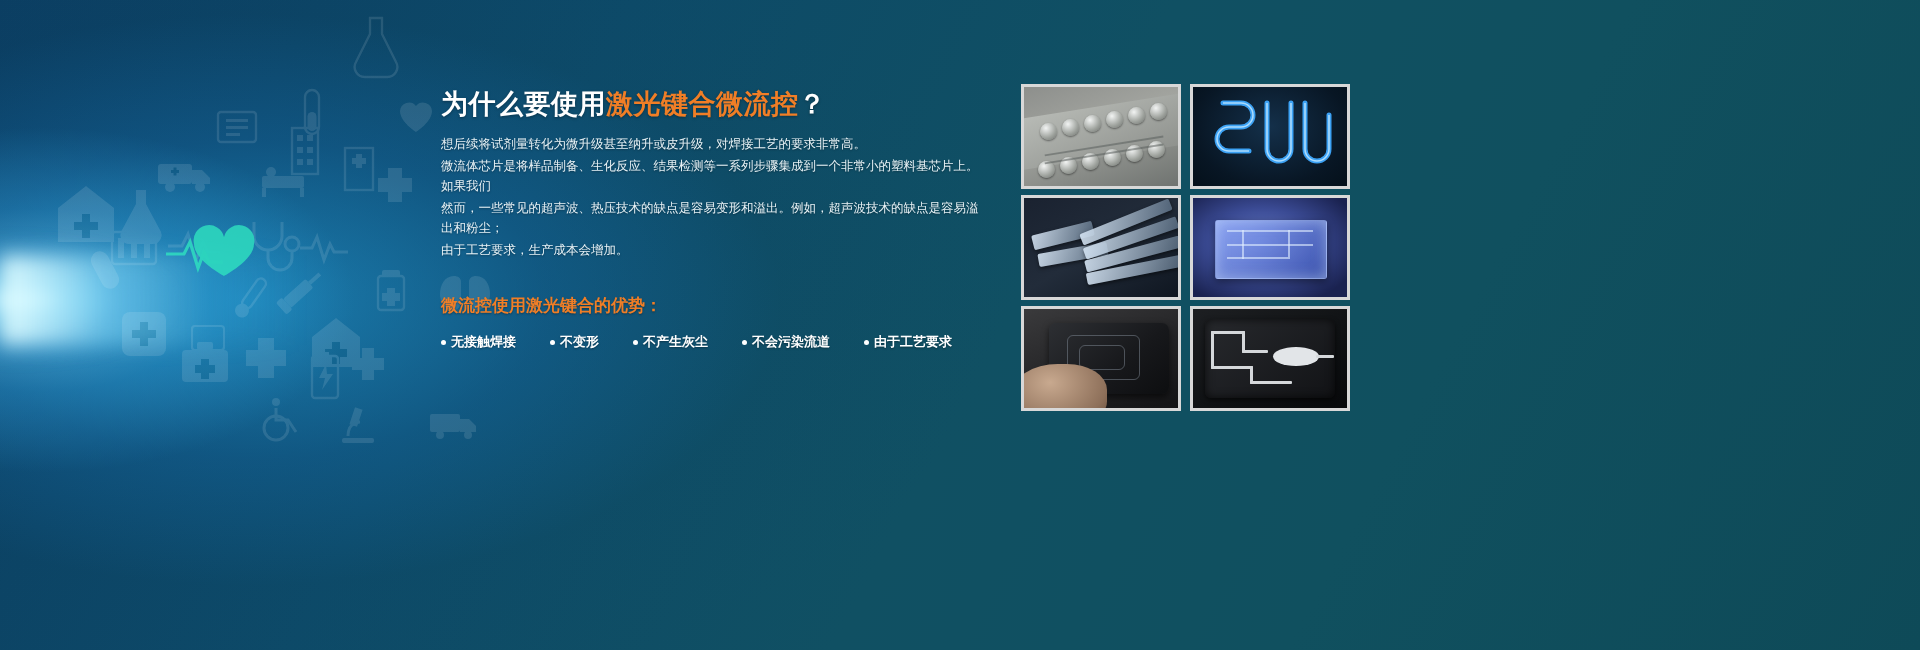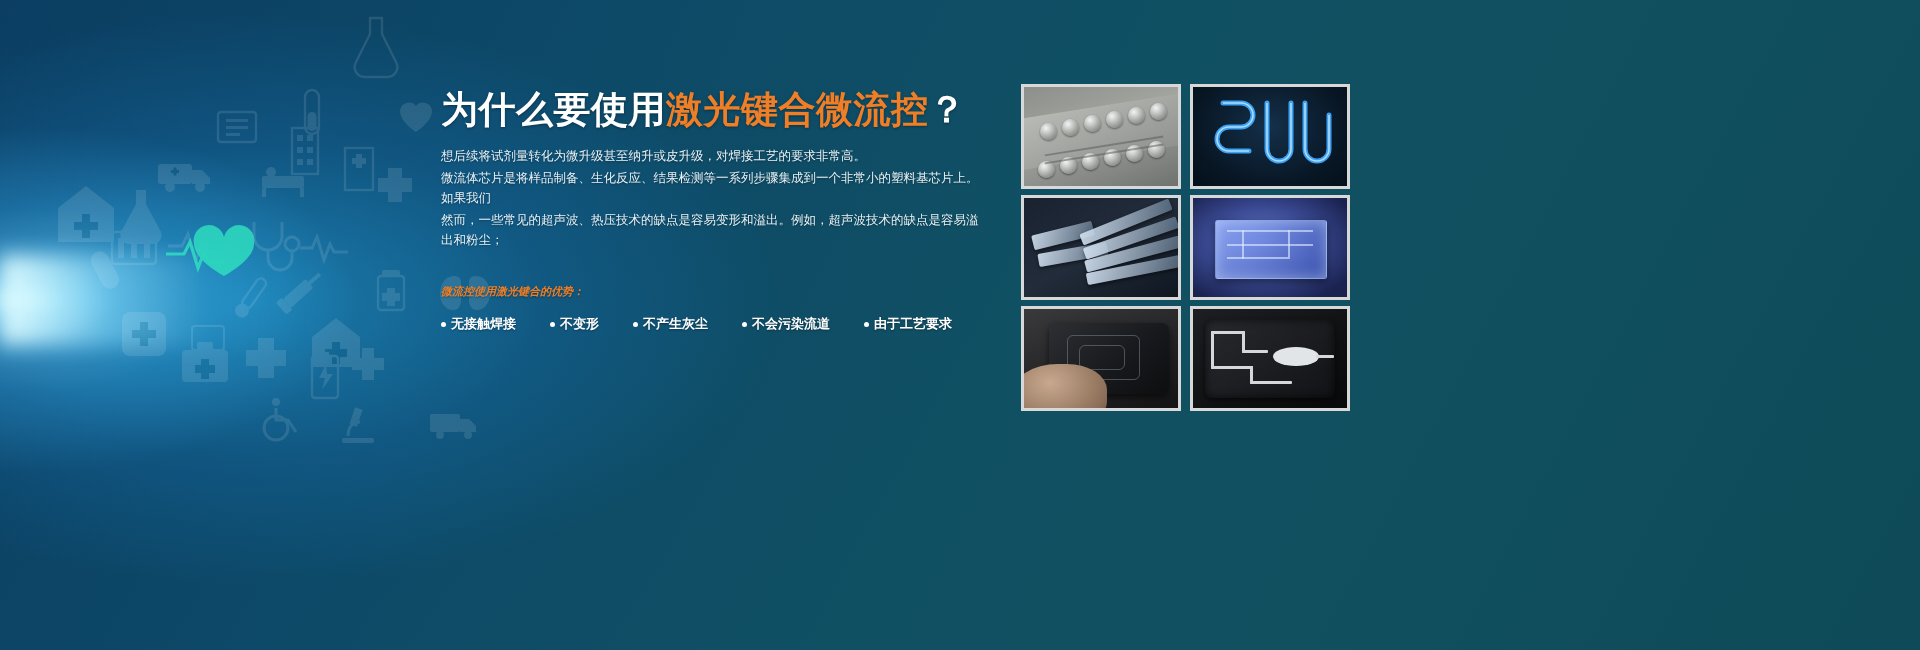--- a/index.html
+++ b/index.html
@@ -24,36 +24,35 @@
   .beam2{
     position:absolute;left:0px;top:255px;width:300px;height:90px;
     background:linear-gradient(90deg, rgba(225,252,255,0.95) 0%, rgba(150,230,255,0.45) 35%, rgba(60,180,230,0.12) 70%, rgba(0,0,0,0) 100%);
     filter:blur(10px);pointer-events:none;
   }
   .icons{position:absolute;left:0;top:0;width:1000px;height:650px;pointer-events:none;opacity:.85;}
 
   
   .textcol{position:absolute;left:441px;top:88px;width:545px;}
   .title{
-    font-size:37px;font-weight:bold;letter-spacing:.5px;
+    font-size:27px;font-weight:bold;letter-spacing:.5px;
     color:#ffffff;line-height:1.2;margin:0 0 14px 0;white-space:nowrap;
     text-shadow:0 1px 3px rgba(0,0,0,.35);
   }
   .title .hl{color:#f07e26;}
   .title .q{color:#ffffff;font-weight:bold;}
   .para{
     font-size:12.5px;color:#e9f3f7;line-height:20px;margin:0;
     text-shadow:0 1px 2px rgba(0,0,0,.35);
   }
   .para p{margin:0;}
   .para .blk{margin-bottom:2px;}
   .sub{
-    margin-top:34px;font-size:11px;font-weight:bold;color:#f07e26;
+    margin-top:34px;font-size:17px;font-weight:bold;color:#f07e26;
     text-shadow:0 1px 2px rgba(0,0,0,.35);
-    font-style:italic;
   }
   .bullets{
     margin-top:16px;display:flex;gap:34px;align-items:flex-start;flex-wrap:nowrap;
   }
   .bullet{
     font-size:13px;font-weight:bold;color:#ffffff;white-space:nowrap;
     display:flex;align-items:center;gap:5px;
     text-shadow:0 1px 2px rgba(0,0,0,.35);
   }
   .dot{width:5px;height:5px;border-radius:50%;background:#ffffff;display:inline-block;}
@@ -299,20 +298,21 @@
   </svg>
 
   <div class="textcol">
 
     <h1 class="title"><span>为什么要使用</span><span class="hl">激光键合微流控</span><span class="q">？</span></h1>
 
     <div class="para">
       <p class="blk">想后续将试剂量转化为微升级甚至纳升或皮升级，对焊接工艺的要求非常高。</p>
       <p class="blk">微流体芯片是将样品制备、生化反应、结果检测等一系列步骤集成到一个非常小的塑料基芯片上。如果我们</p>
       <p class="blk">然而，一些常见的超声波、热压技术的缺点是容易变形和溢出。例如，超声波技术的缺点是容易溢出和粉尘；</p>
+      <p>由于工艺要求，生产成本会增加。</p>
     </div>
 
     <div class="sub">微流控使用激光键合的优势：</div>
 
     <div class="bullets">
       <div class="bullet">
           <span class="dot"></span>
           <span>无接触焊接</span>
         </div>
       <div class="bullet">

